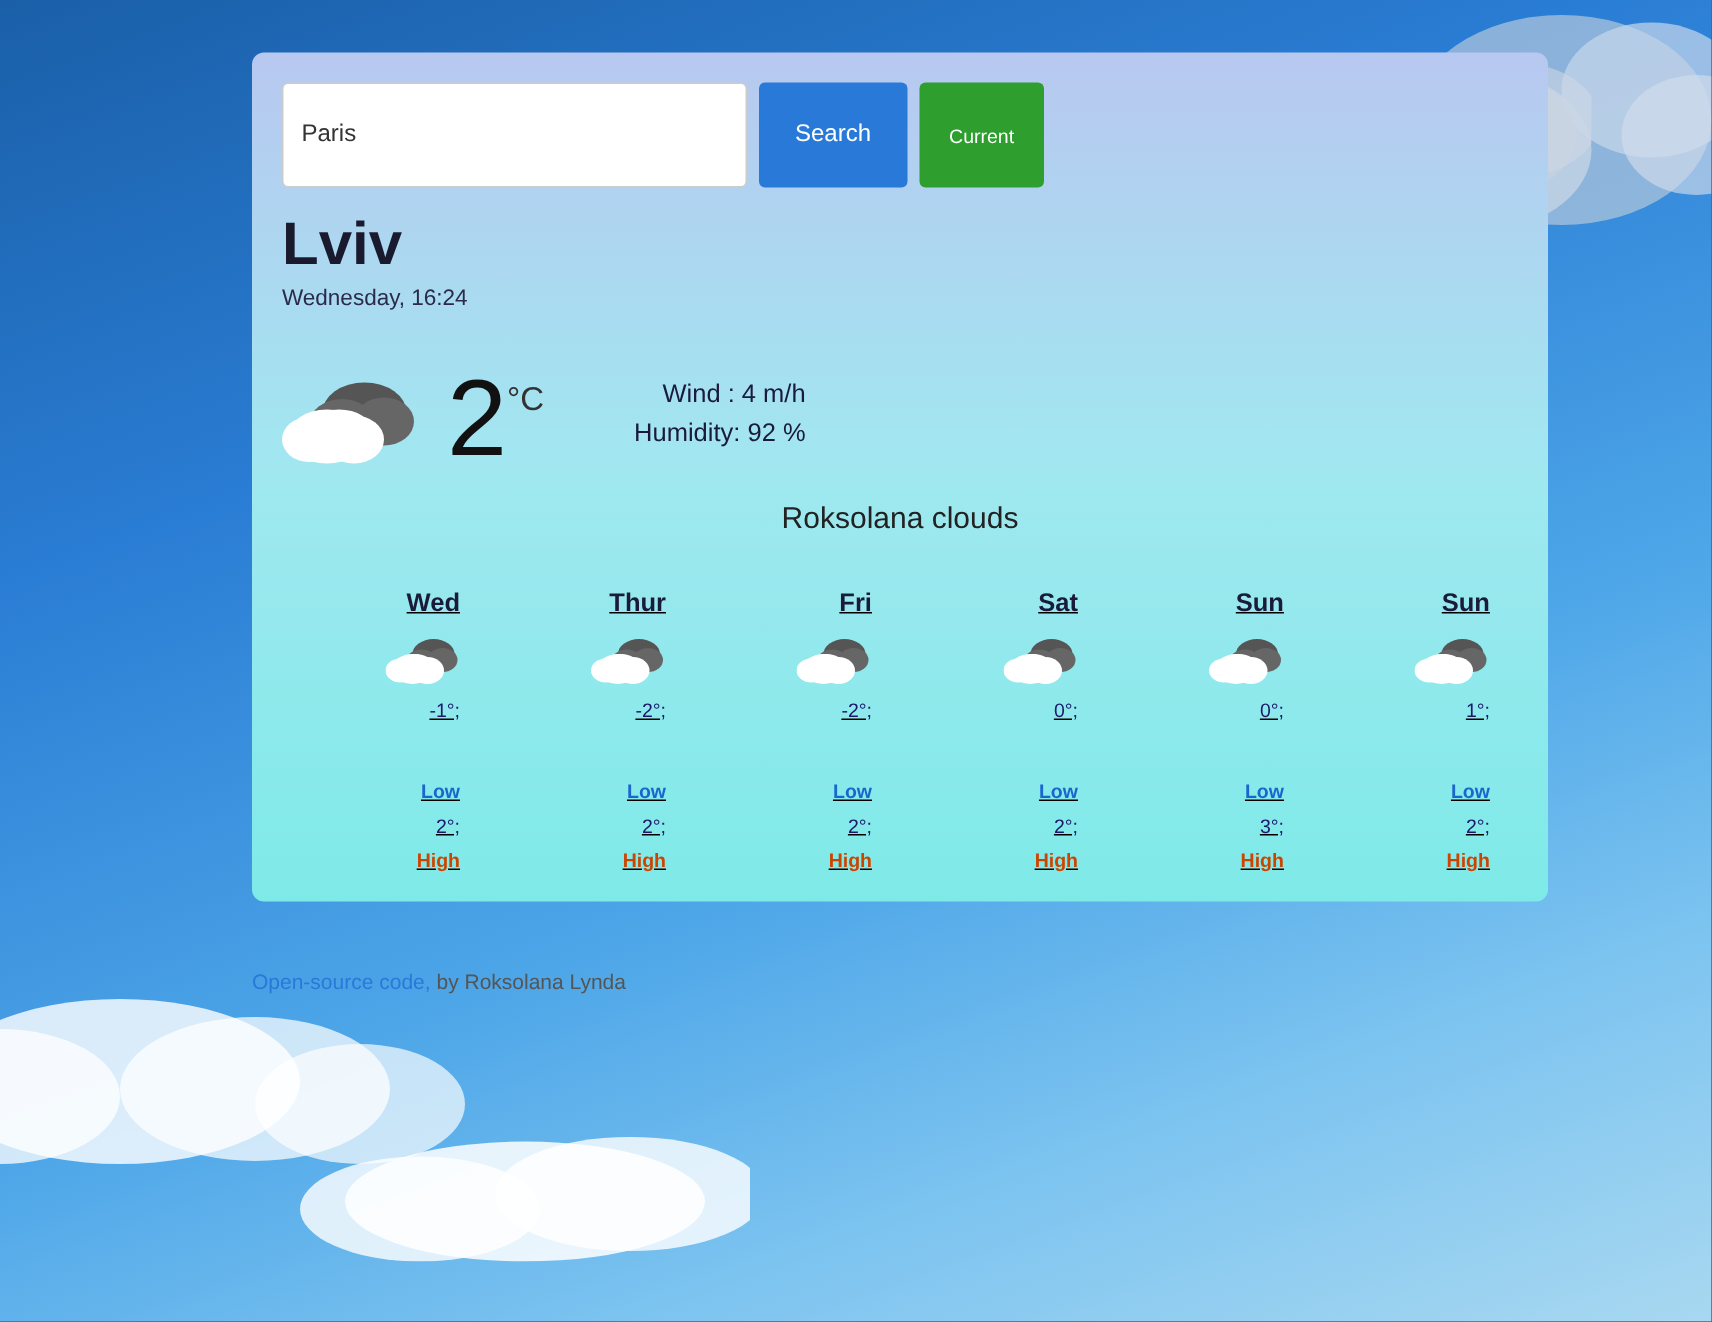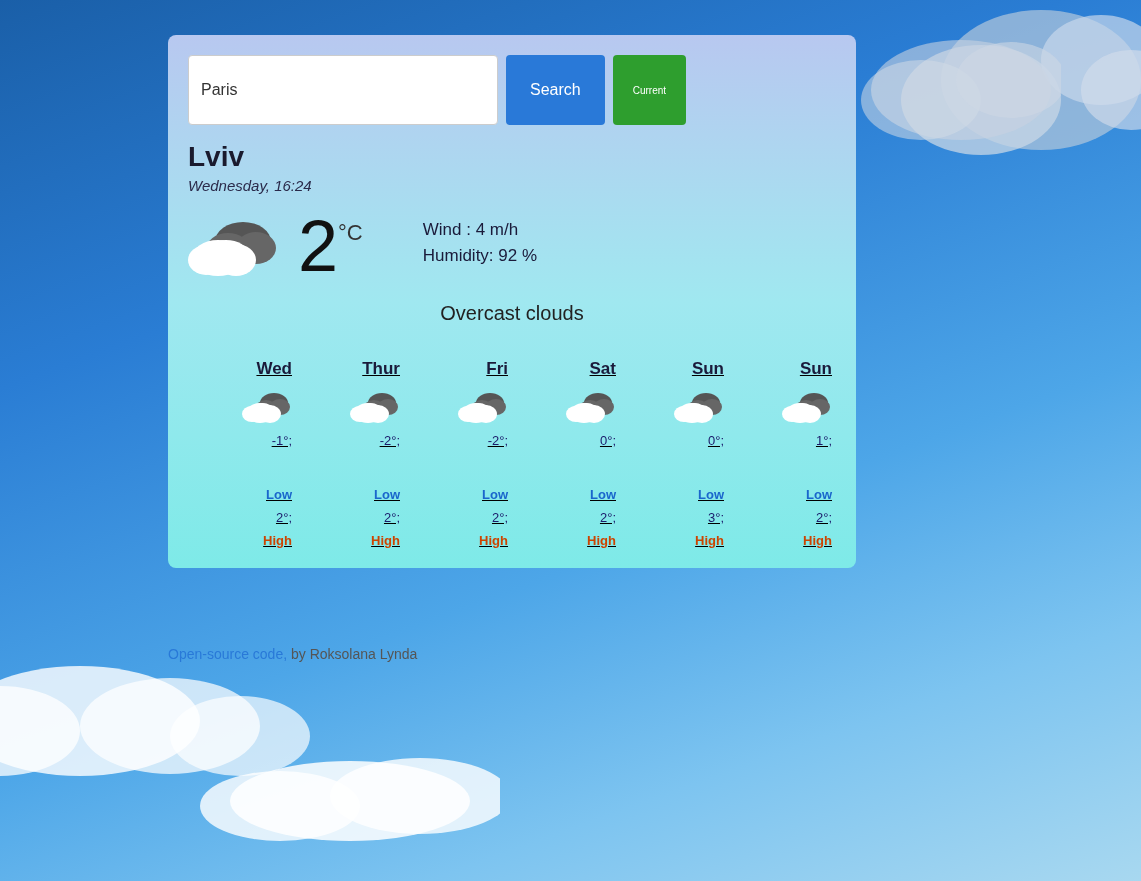--- a/index.html
+++ b/index.html
@@ -19,21 +19,21 @@
       inset: 0;
       background: linear-gradient(160deg, #1a5fa8 0%, #2a7dd4 30%, #4da6e8 60%, #7dc4f0 80%, #a8d8f0 100%);
       z-index: 0;
     }
 
     
     .app-container {
       position: absolute;
       left: 168px;
       top: 35px;
-      width: 688px;
+      width: 864px;
       background: linear-gradient(180deg, #b8c8f0 0%, #a0e8f0 50%, #7eeae8 100%);
       border-radius: 8px;
       padding: 20px;
       z-index: 10;
     }
 
     
     .search-row {
       display: flex;
       gap: 8px;
@@ -60,38 +60,37 @@
       cursor: pointer;
       font-weight: normal;
     }
 
     .current-btn {
       padding: 10px 20px;
       background: #2e9e2e;
       color: white;
       border: none;
       border-radius: 4px;
-      font-size: 10px;
+      font-size: 13px;
       cursor: pointer;
       font-weight: normal;
     }
 
     
     .city-name {
-      font-size: 28px;
+      font-size: 40px;
       font-weight: bold;
       color: #1a1a2e;
       margin-bottom: 4px;
     }
 
     .datetime {
       font-size: 15px;
       color: #2a2a4a;
-      margin-bottom: 16px;
-      font-style: italic;
+      margin-bottom: 36px;
     }
 
     
     .current-weather {
       display: flex;
       align-items: flex-start;
       margin-bottom: 20px;
     }
 
     .weather-icon-main {
@@ -121,20 +120,21 @@
     }
 
     .weather-details {
       padding-top: 10px;
     }
 
     .wind-text {
       font-size: 17px;
       color: #1a1a3a;
       margin-bottom: 6px;
+      text-align: right;
     }
 
     .humidity-text {
       font-size: 17px;
       color: #1a1a3a;
     }
 
     .weather-description {
       font-size: 20px;
       color: #222;
@@ -291,21 +291,21 @@
       <span class="temp-value">2</span>
       <span class="temp-unit">°C</span>
     </div>
 
     <div class="weather-details">
       <div class="wind-text">Wind : 4 m/h</div>
       <div class="humidity-text">Humidity: 92 %</div>
     </div>
   </div>
 
-  <div class="weather-description">Overcast clouds</div>
+  <div class="weather-description">Roksolana clouds</div>
 
   <div class="forecast-row" id="forecast-container">
   <div class="forecast-day">
       <div class="day-name">Wed</div>
       <div class="forecast-icon">
         <svg viewBox="0 0 50 38" xmlns="http://www.w3.org/2000/svg" style="width:50px;height:38px">
           <ellipse cx="32" cy="16" rx="14" ry="10" fill="#555"></ellipse>
           <ellipse cx="38" cy="20" rx="10" ry="8" fill="#666"></ellipse>
           <ellipse cx="24" cy="22" rx="11" ry="9" fill="#666"></ellipse>
           <ellipse cx="18" cy="26" rx="14" ry="10" fill="white"></ellipse>

